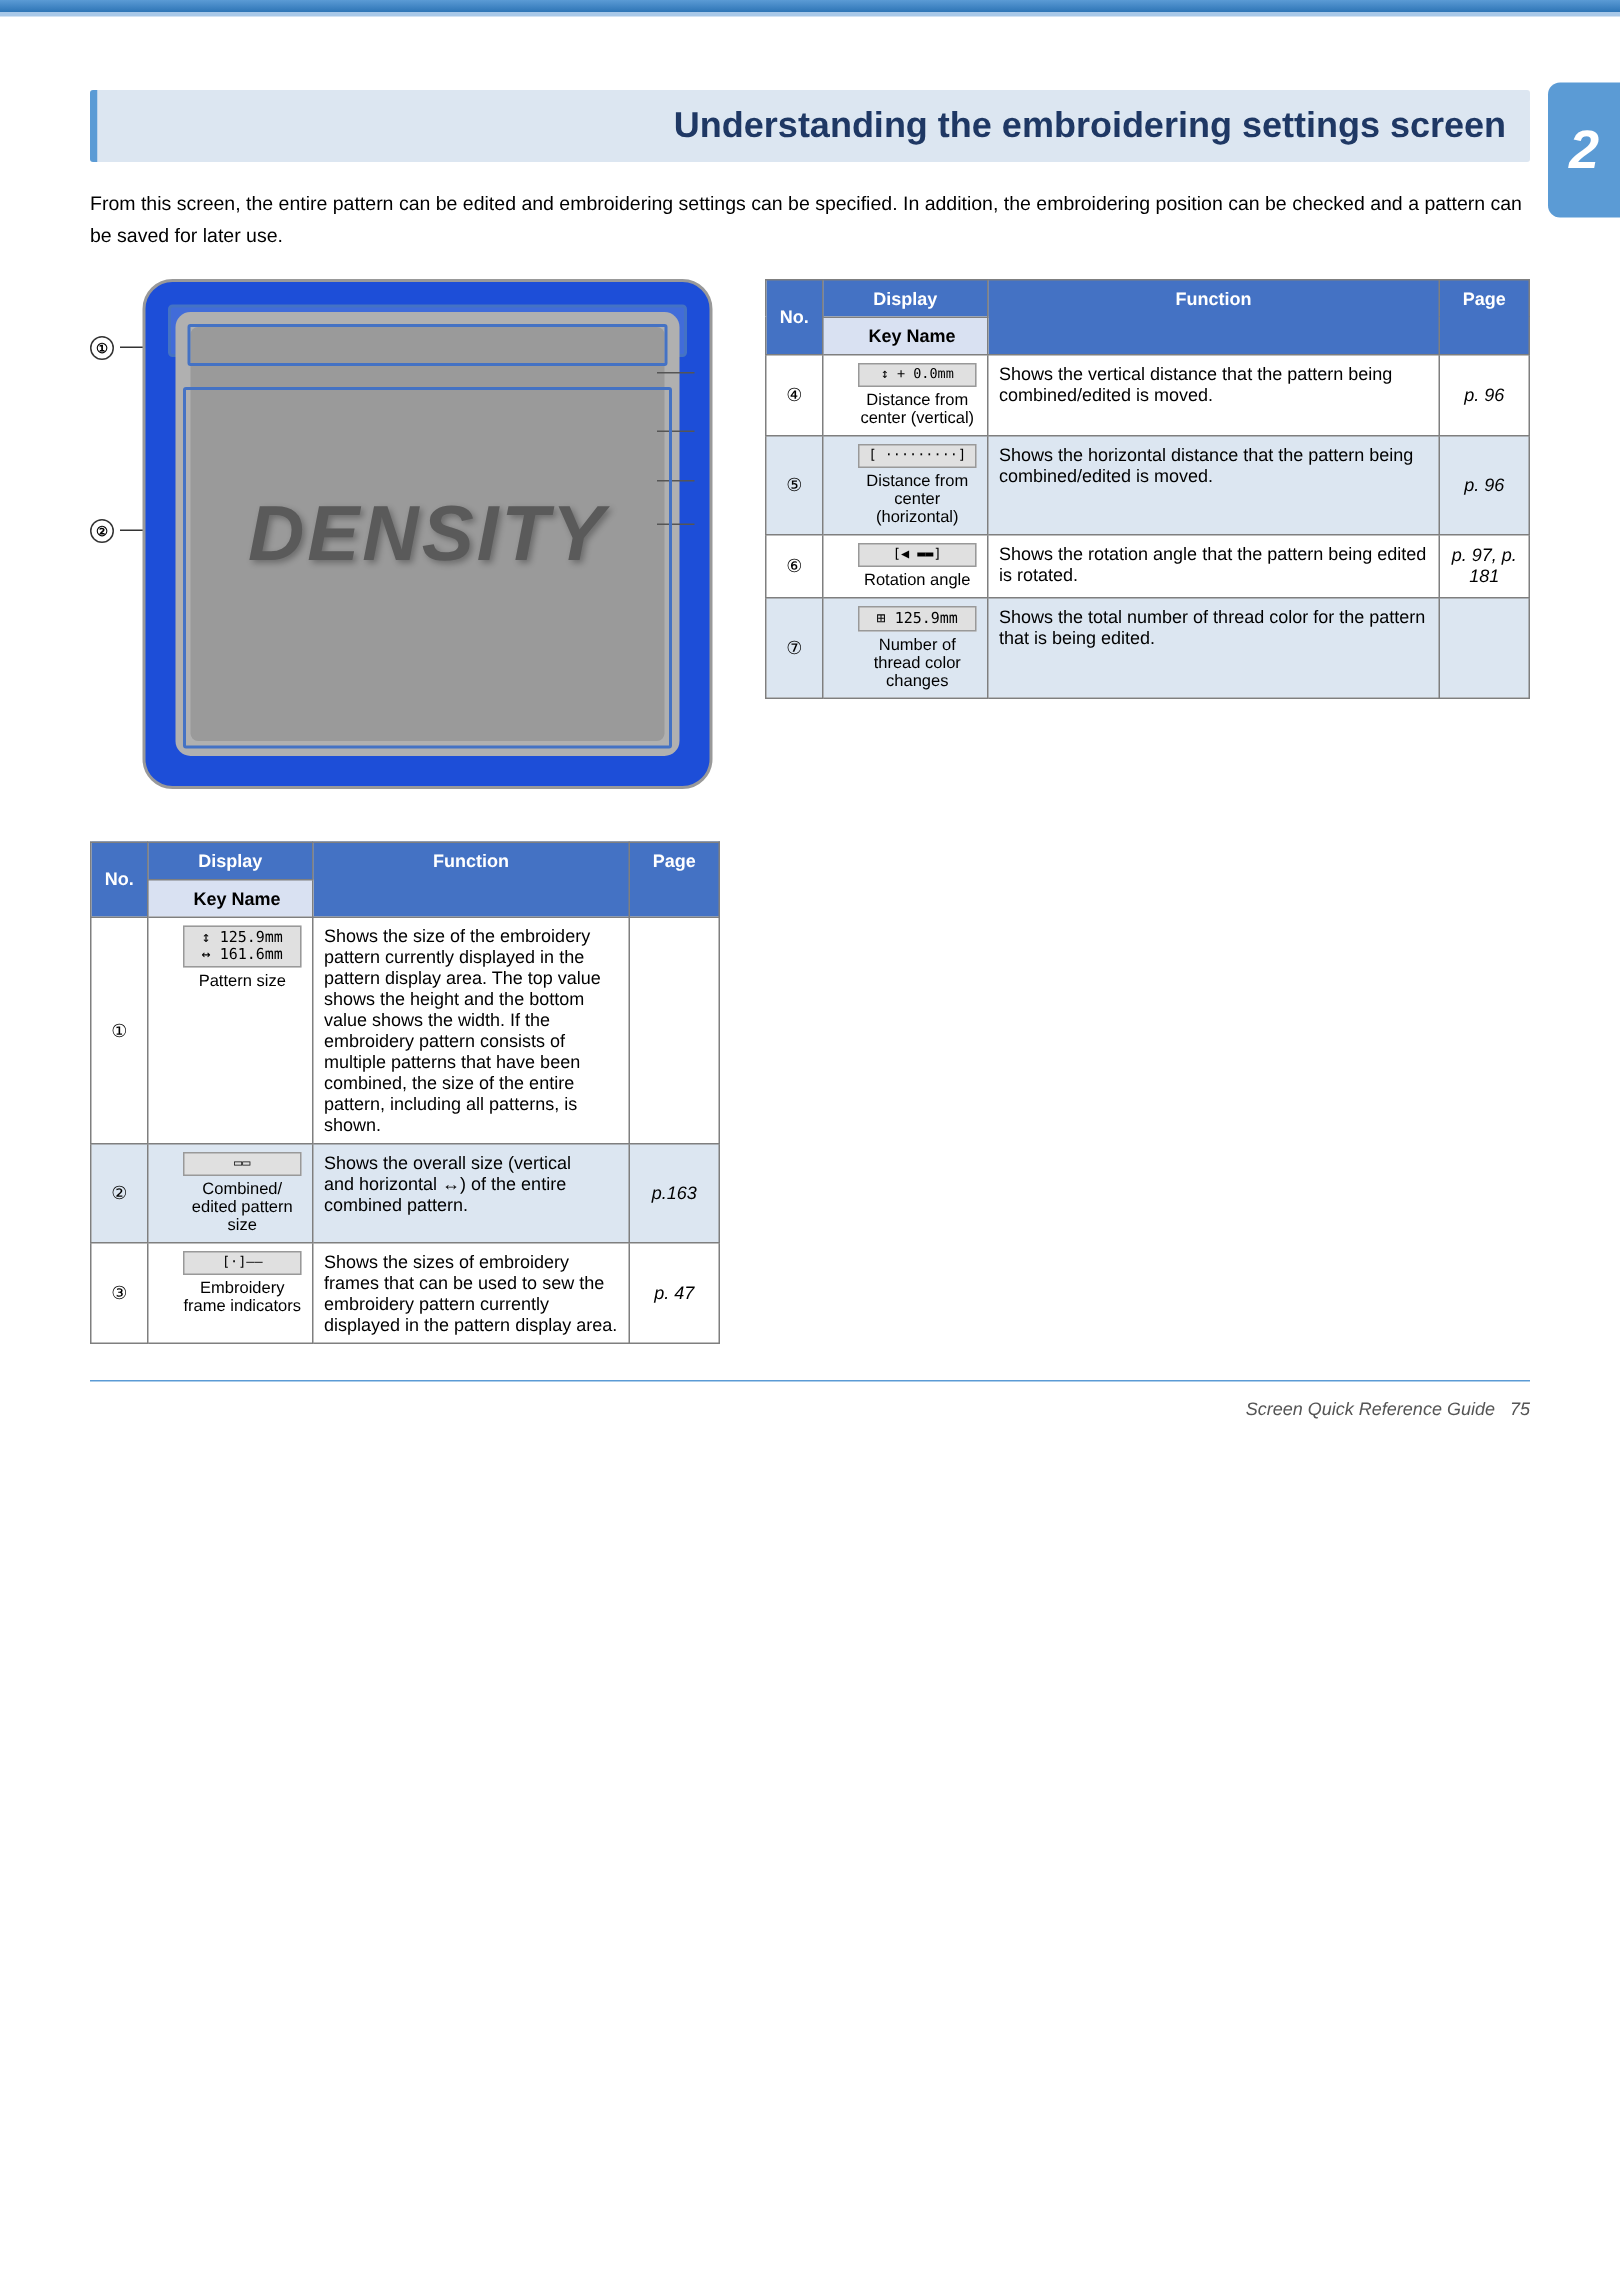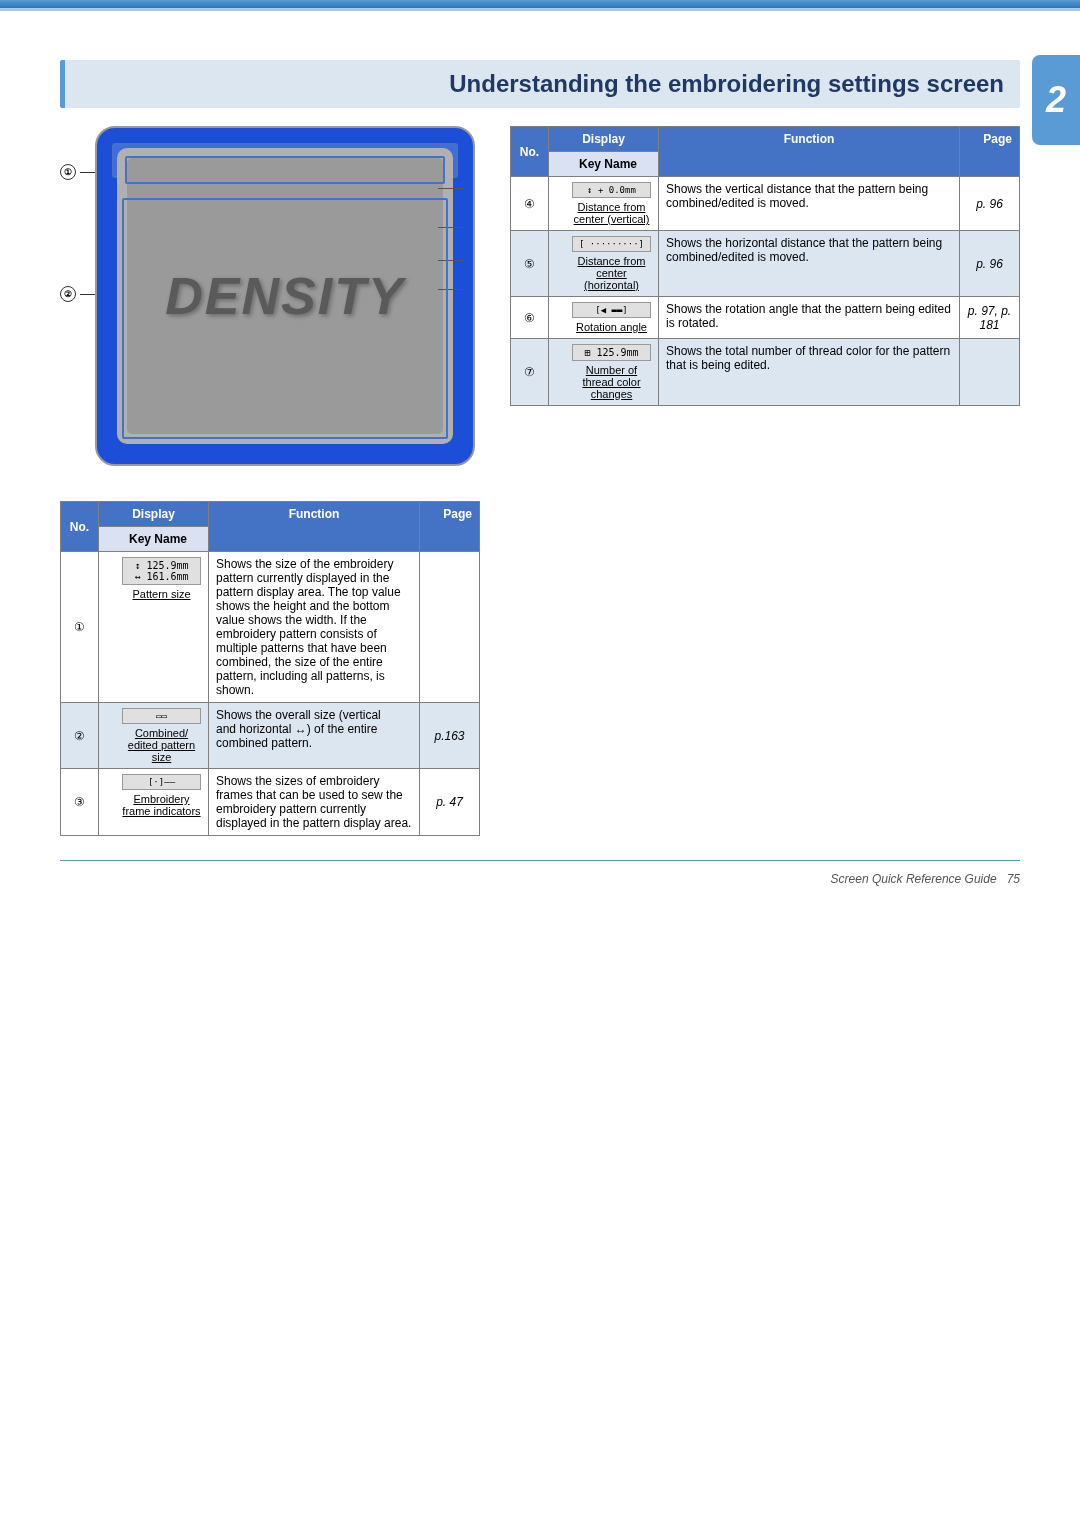--- a/index.html
+++ b/index.html
@@ -153,21 +153,21 @@
       background: #4472c4;
       color: white;
       text-align: center;
       font-weight: bold;
       font-size: 12px;
     }
 
     .table-header-page {
       background: #4472c4;
       color: white;
-      text-align: right;
+      text-align: center;
       font-weight: bold;
       font-size: 12px;
     }
 
     .col-no { width: 38px; text-align: center; vertical-align: middle; }
     .col-display { width: 110px; padding-left: 23px; }
     .col-page { width: 60px; text-align: center; vertical-align: middle; font-style: italic; }
 
     .display-icon {
       background: #e0e0e0;
@@ -176,21 +176,20 @@
       font-size: 10px;
       font-family: monospace;
       margin-bottom: 3px;
       display: block;
       text-align: center;
     }
 
     .key-name-text {
       font-size: 11px;
       text-align: center;
-      text-decoration: underline;
     }
 
     .row-shaded {
       background: #dce6f1;
     }
 
     
     .right-panel {
       flex: 1;
     }
@@ -245,20 +244,21 @@
 <div class="page-container">
 
   <div class="side-tab">
     <span class="side-tab-number">2</span>
   </div>
 
   <div class="section-header">
     <h2>Understanding the embroidering settings screen</h2>
   </div>
 
+  <p class="intro-text">From this screen, the entire pattern can be edited and embroidering settings can be specified. In addition, the embroidering position can be checked and a pattern can be saved for later use.</p>
 
   <div class="main-content">
 
     <div class="left-panel">
 
       <div style="position:relative; width:420px; height:360px; margin-bottom:15px;">
 
         <div style="position:absolute; top:38px; left:0; display:flex; align-items:center; gap:4px;">
           <span class="circ-label">①</span>
           <div style="width:30px; height:1px; background:#333;"></div>

